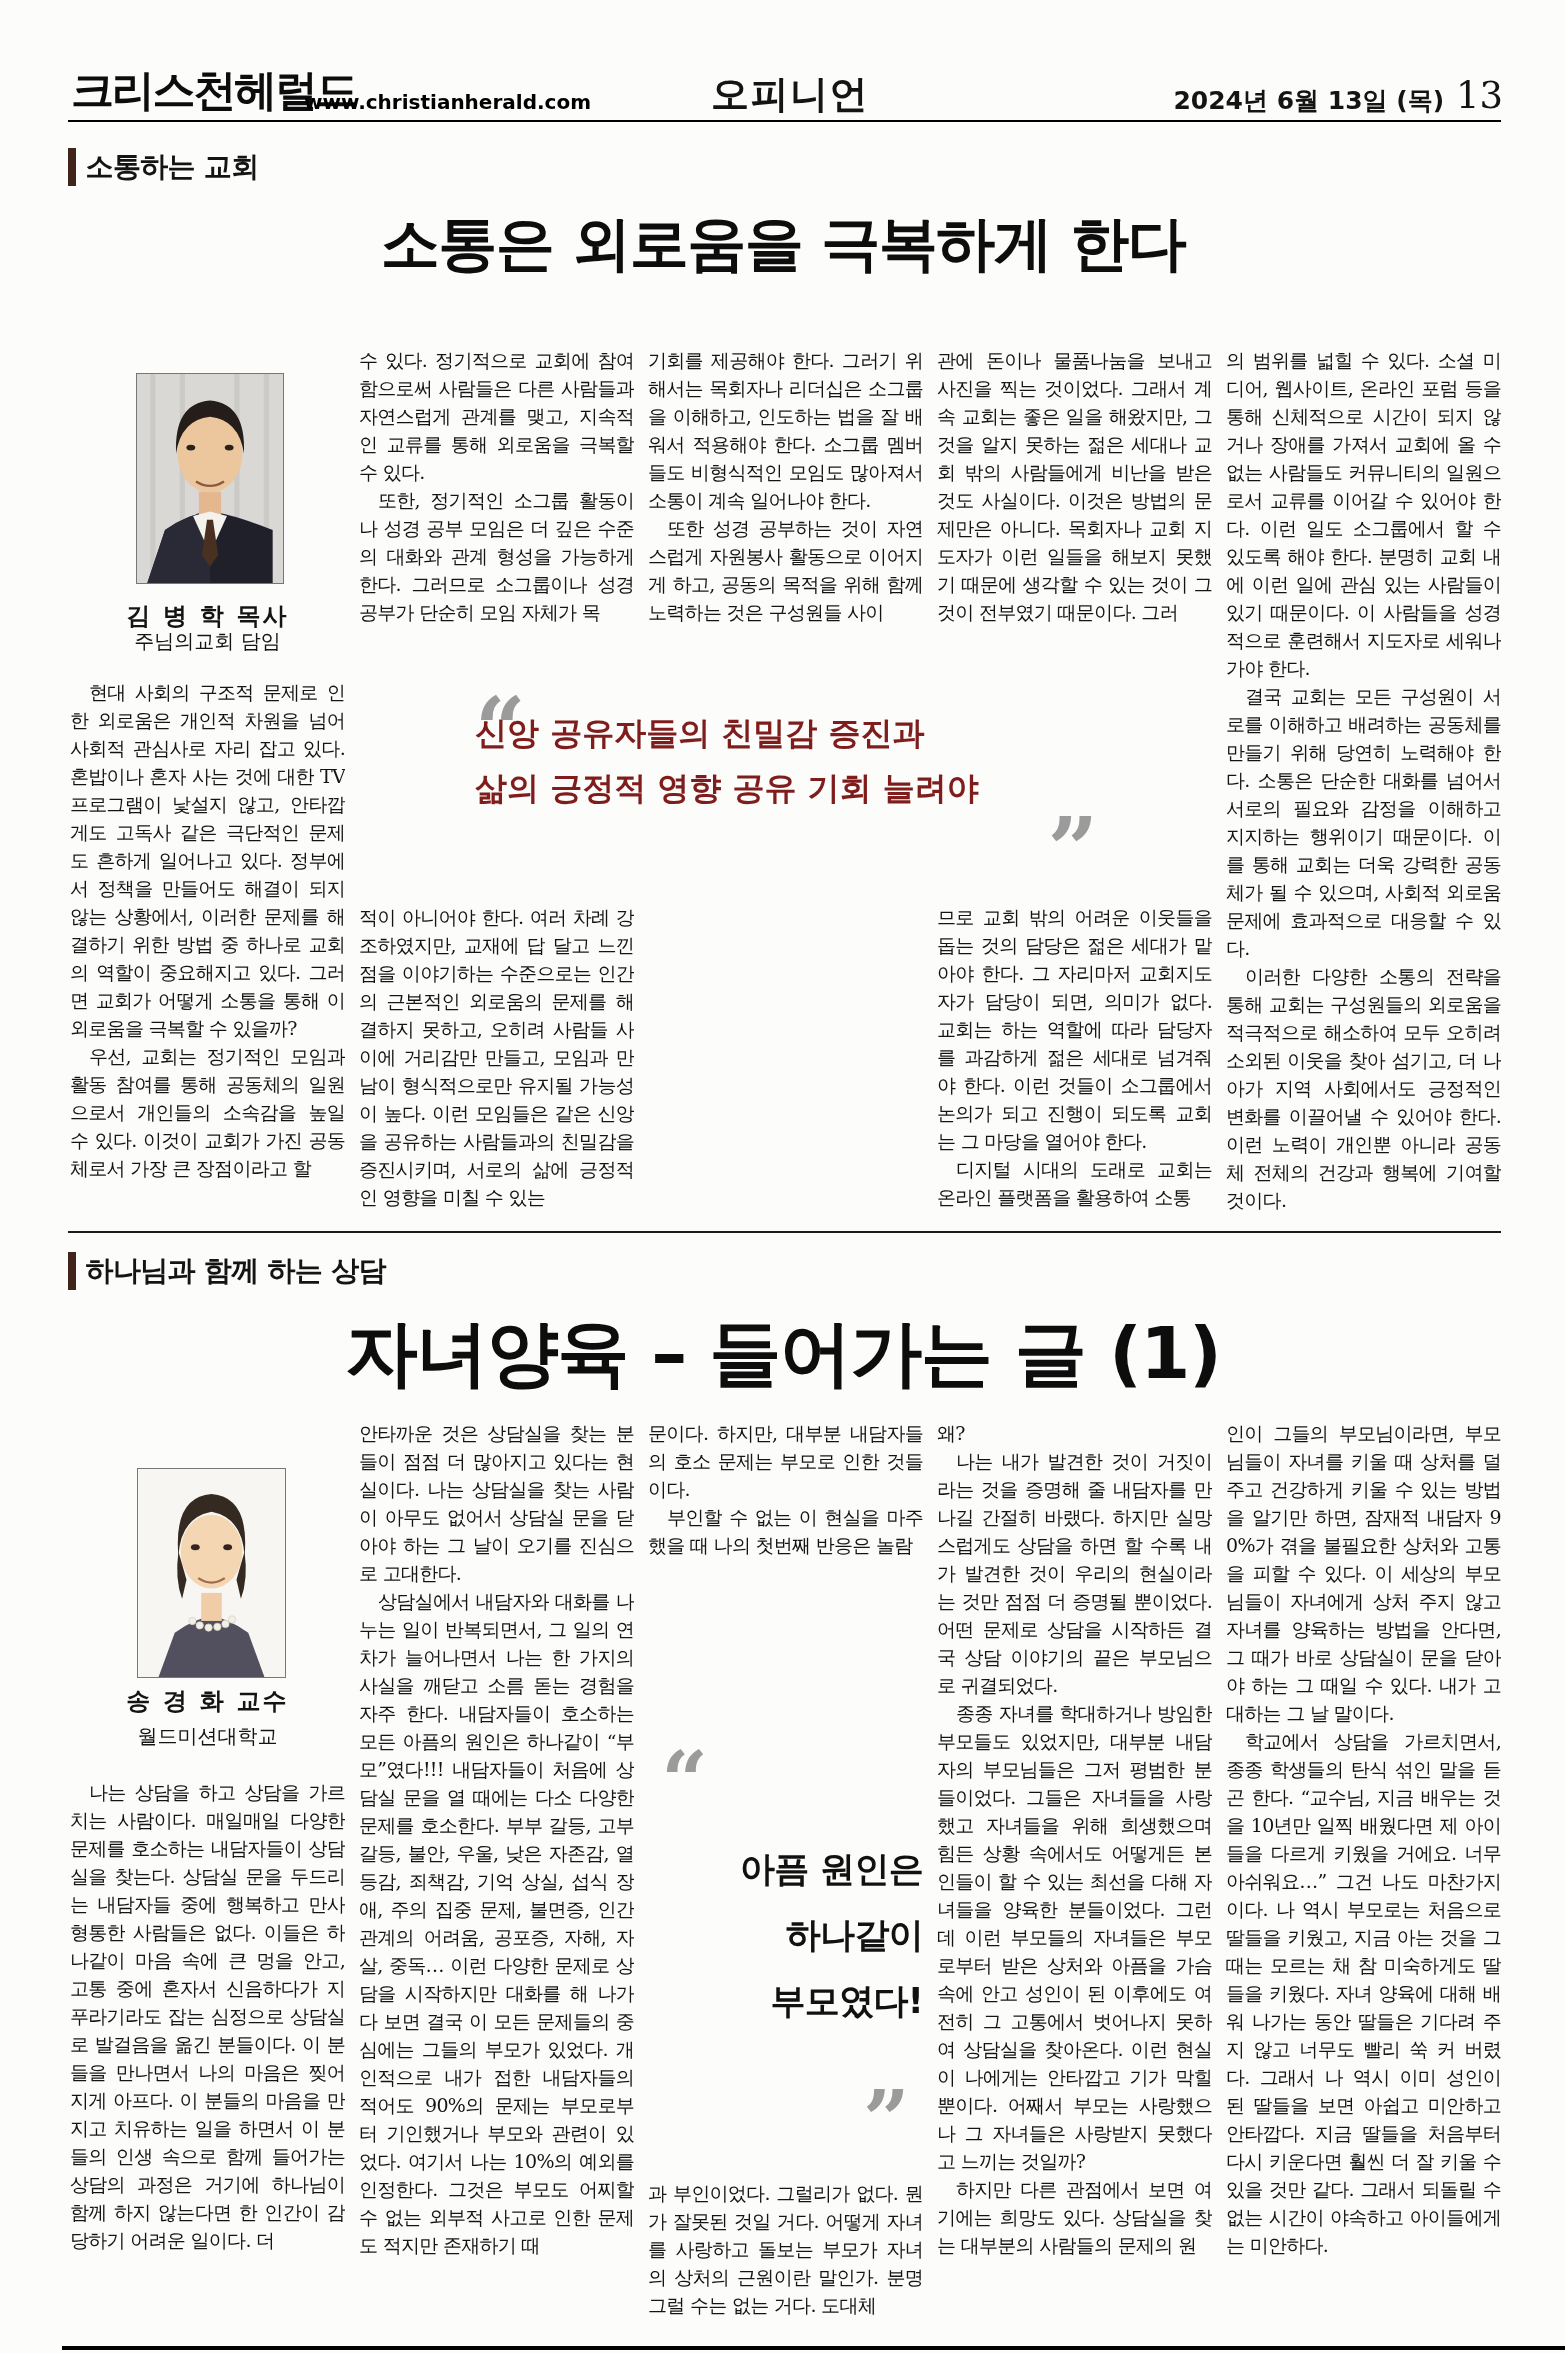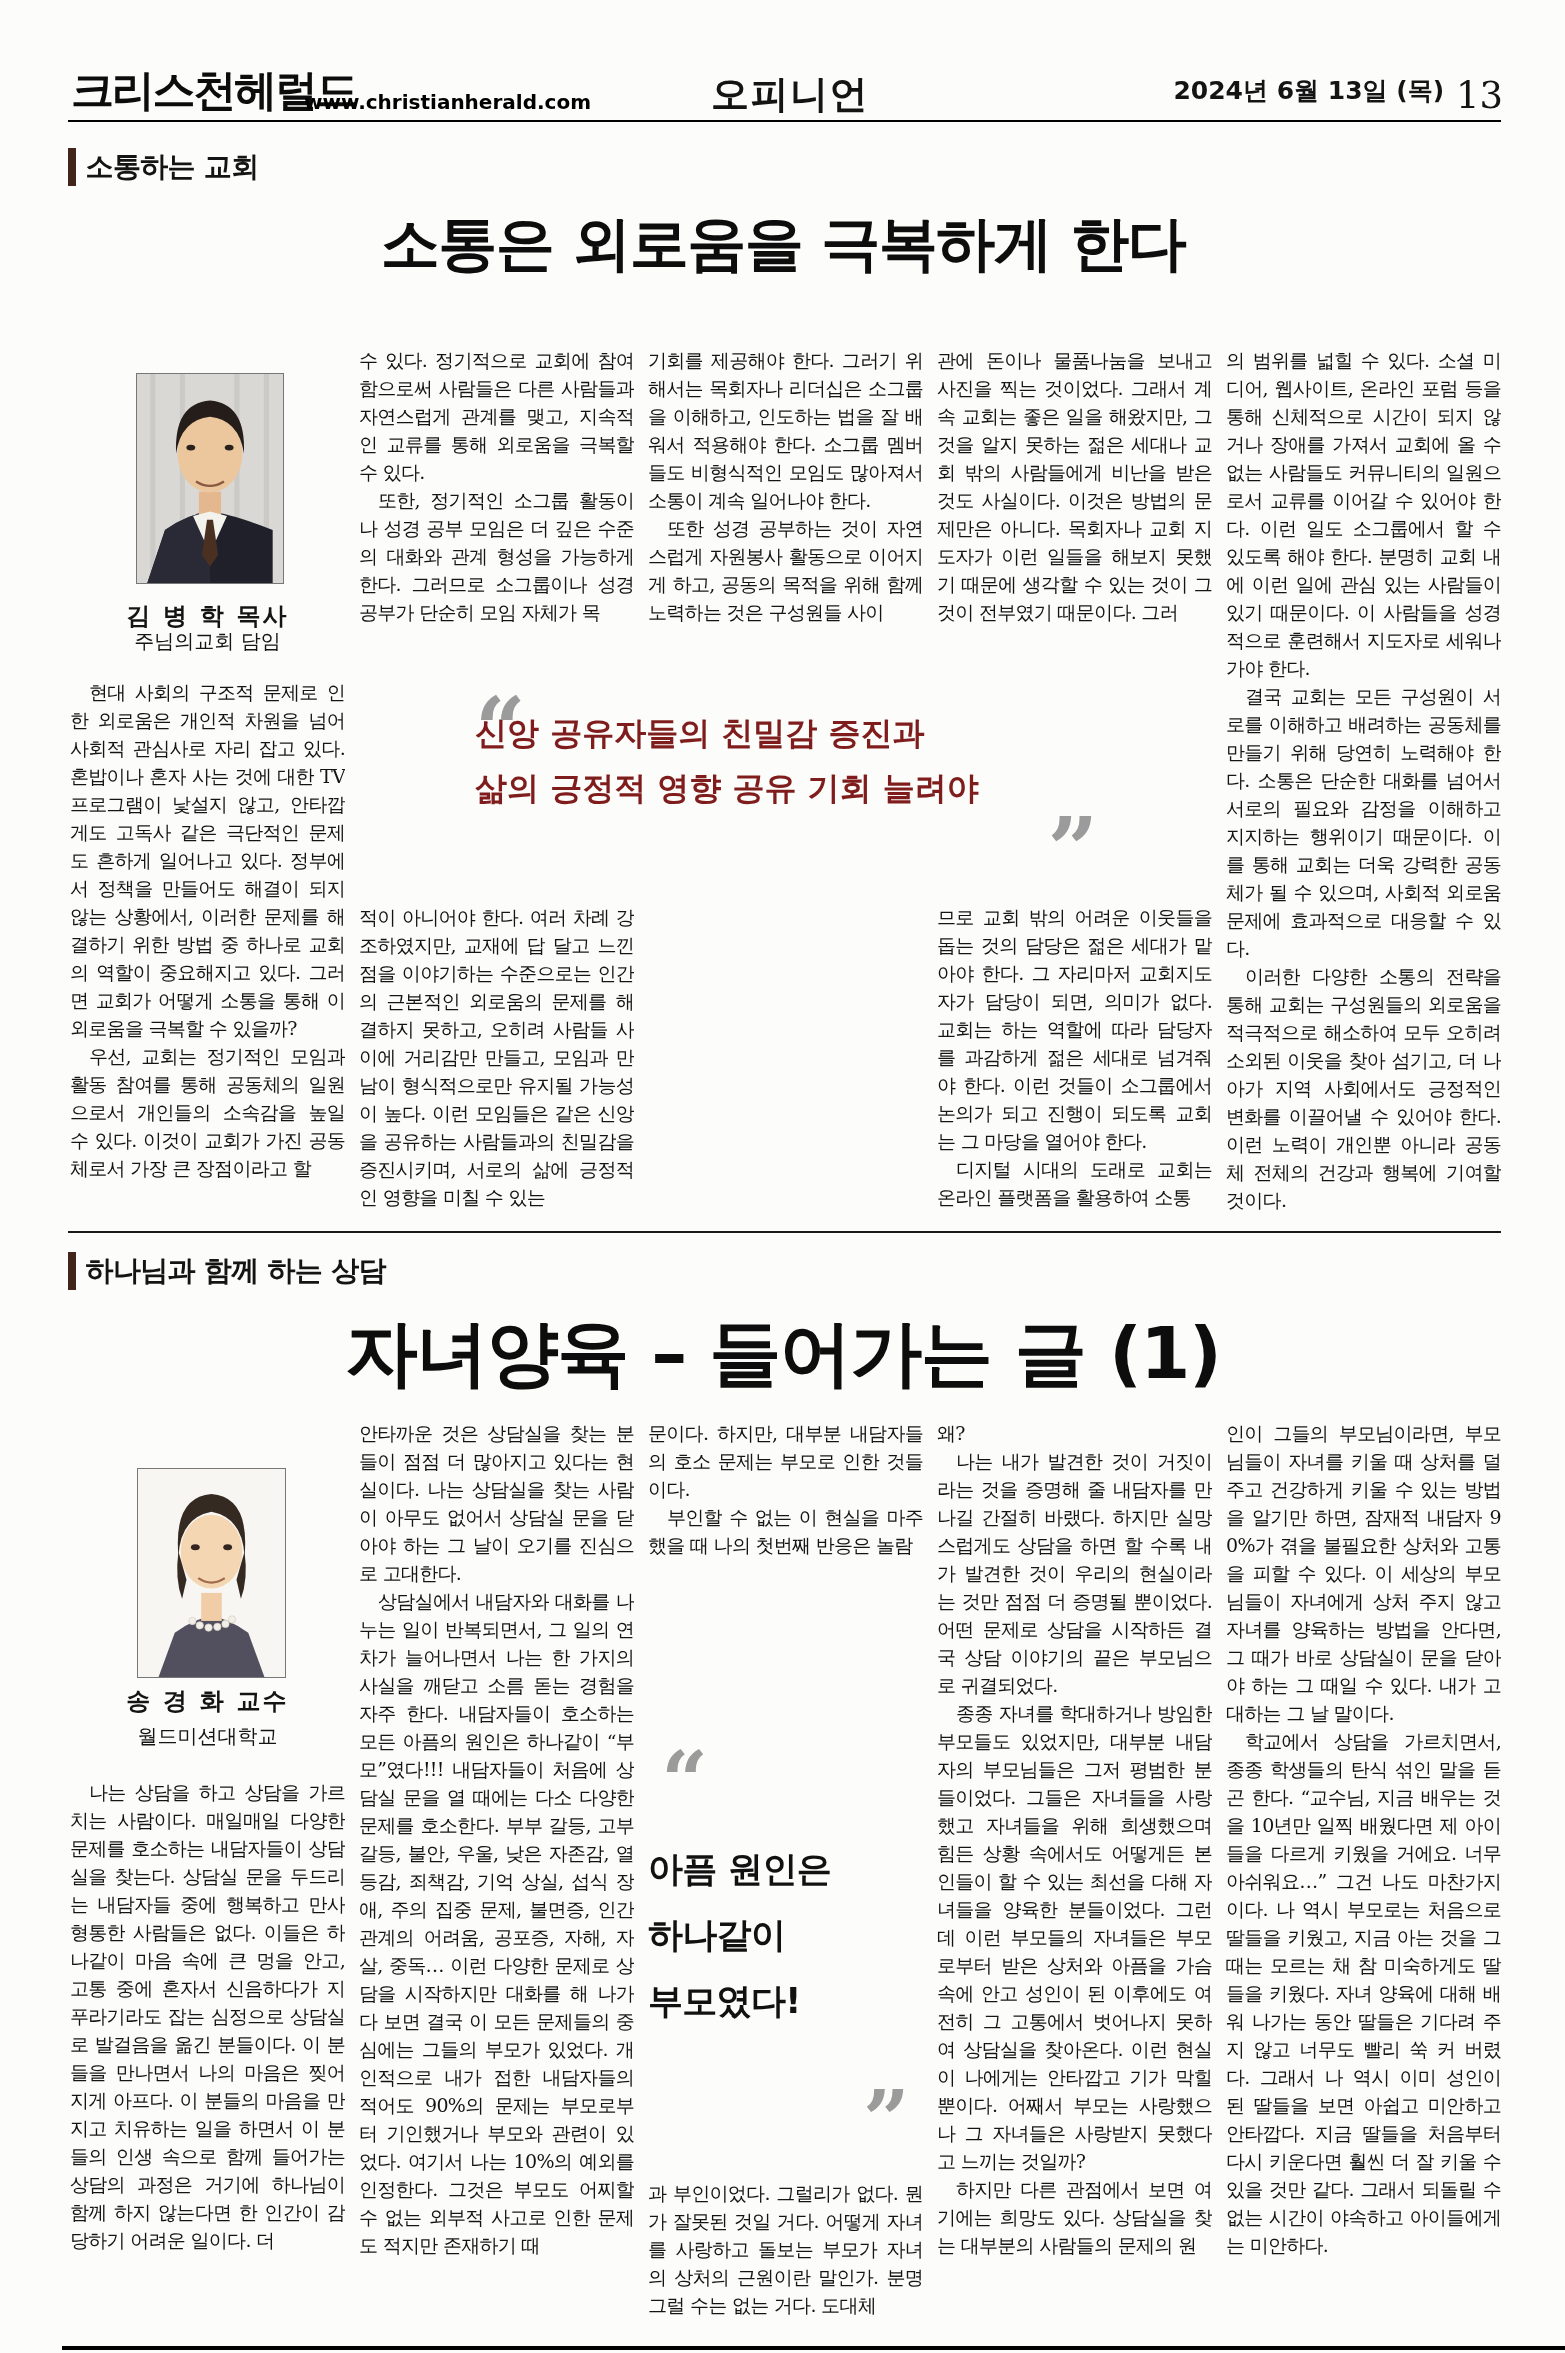--- a/index.html
+++ b/index.html
@@ -9,21 +9,21 @@
     font-family:"DejaVu Serif","Liberation Serif",serif;
   }
   .sans { font-family:"DejaVu Sans","Liberation Sans",sans-serif; }
 
   
   .logo { position:absolute; left:71px; top:62px; font-size:43px; font-weight:900;
           letter-spacing:-2.2px; color:#0c0c0c; }
   .site-url { position:absolute; left:304px; top:90px; font-size:20px; font-weight:700; color:#000000; }
   .section-title { position:absolute; left:0; right:0; top:69px; text-align:center;
           font-size:38px; font-weight:900; letter-spacing:1.5px;padding-left:14px; }
-  .dateline { position:absolute; right:63px; top:74px; display:flex; align-items:flex-start; gap:11.8px; }
+  .dateline { position:absolute; right:63px; top:74px; display:flex; align-items:flex-end; gap:11.8px; }
   .dateline .date { font-size:25px; font-weight:800; }
   .dateline .pageno { font-size:37px; font-weight:500; font-family:"DejaVu Serif","Liberation Serif",serif; }
   .header-rule { position:absolute; left:68px; top:120px; width:1433px; height:2.2px; background:#000; }
 
   
   .kicker { position:absolute; left:68px; display:flex; align-items:center; }
   .kicker .bar { width:8px; height:38px; margin-right:9.6px; }
   .kicker .ktext { font-size:28px; font-weight:800; letter-spacing:-0.7px; }
   .k1 { top:148px; } .k2 { top:1252px; }
   .headline { position:absolute; left:0; right:0; text-align:center; font-weight:900; color:#0d0d0d; }
@@ -69,21 +69,21 @@
   .pq1 .qline { text-align:left; font-size:32px; line-height:55px; font-weight:600;
                 letter-spacing:0; color:#7f1d1d; }
   .pq1 .qline:first-of-type { margin-top:14.7px; }
   .qmark { position:absolute; font-family:"DejaVu Serif","Liberation Serif",serif;
            font-weight:900; line-height:1; }
   .pq1 .qopen  { left:0;  top:-5.9px;  font-size:88px; }
   .pq1 .qclose { right:0; bottom:-19px; font-size:88px; }
 
   .pq2 { position:absolute; left:648px; top:1740px; width:275px; height:413px;
          font-family:"DejaVu Sans","Liberation Sans",sans-serif; }
-  .pq2 .qline { text-align:left; font-size:35px; line-height:66px; font-weight:800;
+  .pq2 .qline { text-align:right; font-size:35px; line-height:66px; font-weight:800;
                 letter-spacing:-0.7px; color:#111; }
   .pq2 .qline:first-of-type { margin-top:96px; }
   .pq2 .qopen  { left:13.3px;  top:0; font-size:81px; }
   .pq2 .qclose { right:13.3px; bottom:-7.4px; font-size:81px; }
 
   
   .article-divider { position:absolute; left:68px; top:1231px; width:1433px; height:1.5px; background:#1a1a1a; }
   .bottom-rule { position:absolute; left:62px; top:2346px; width:1504px; height:3.7px; background:#000; }
 </style>
 </head>

